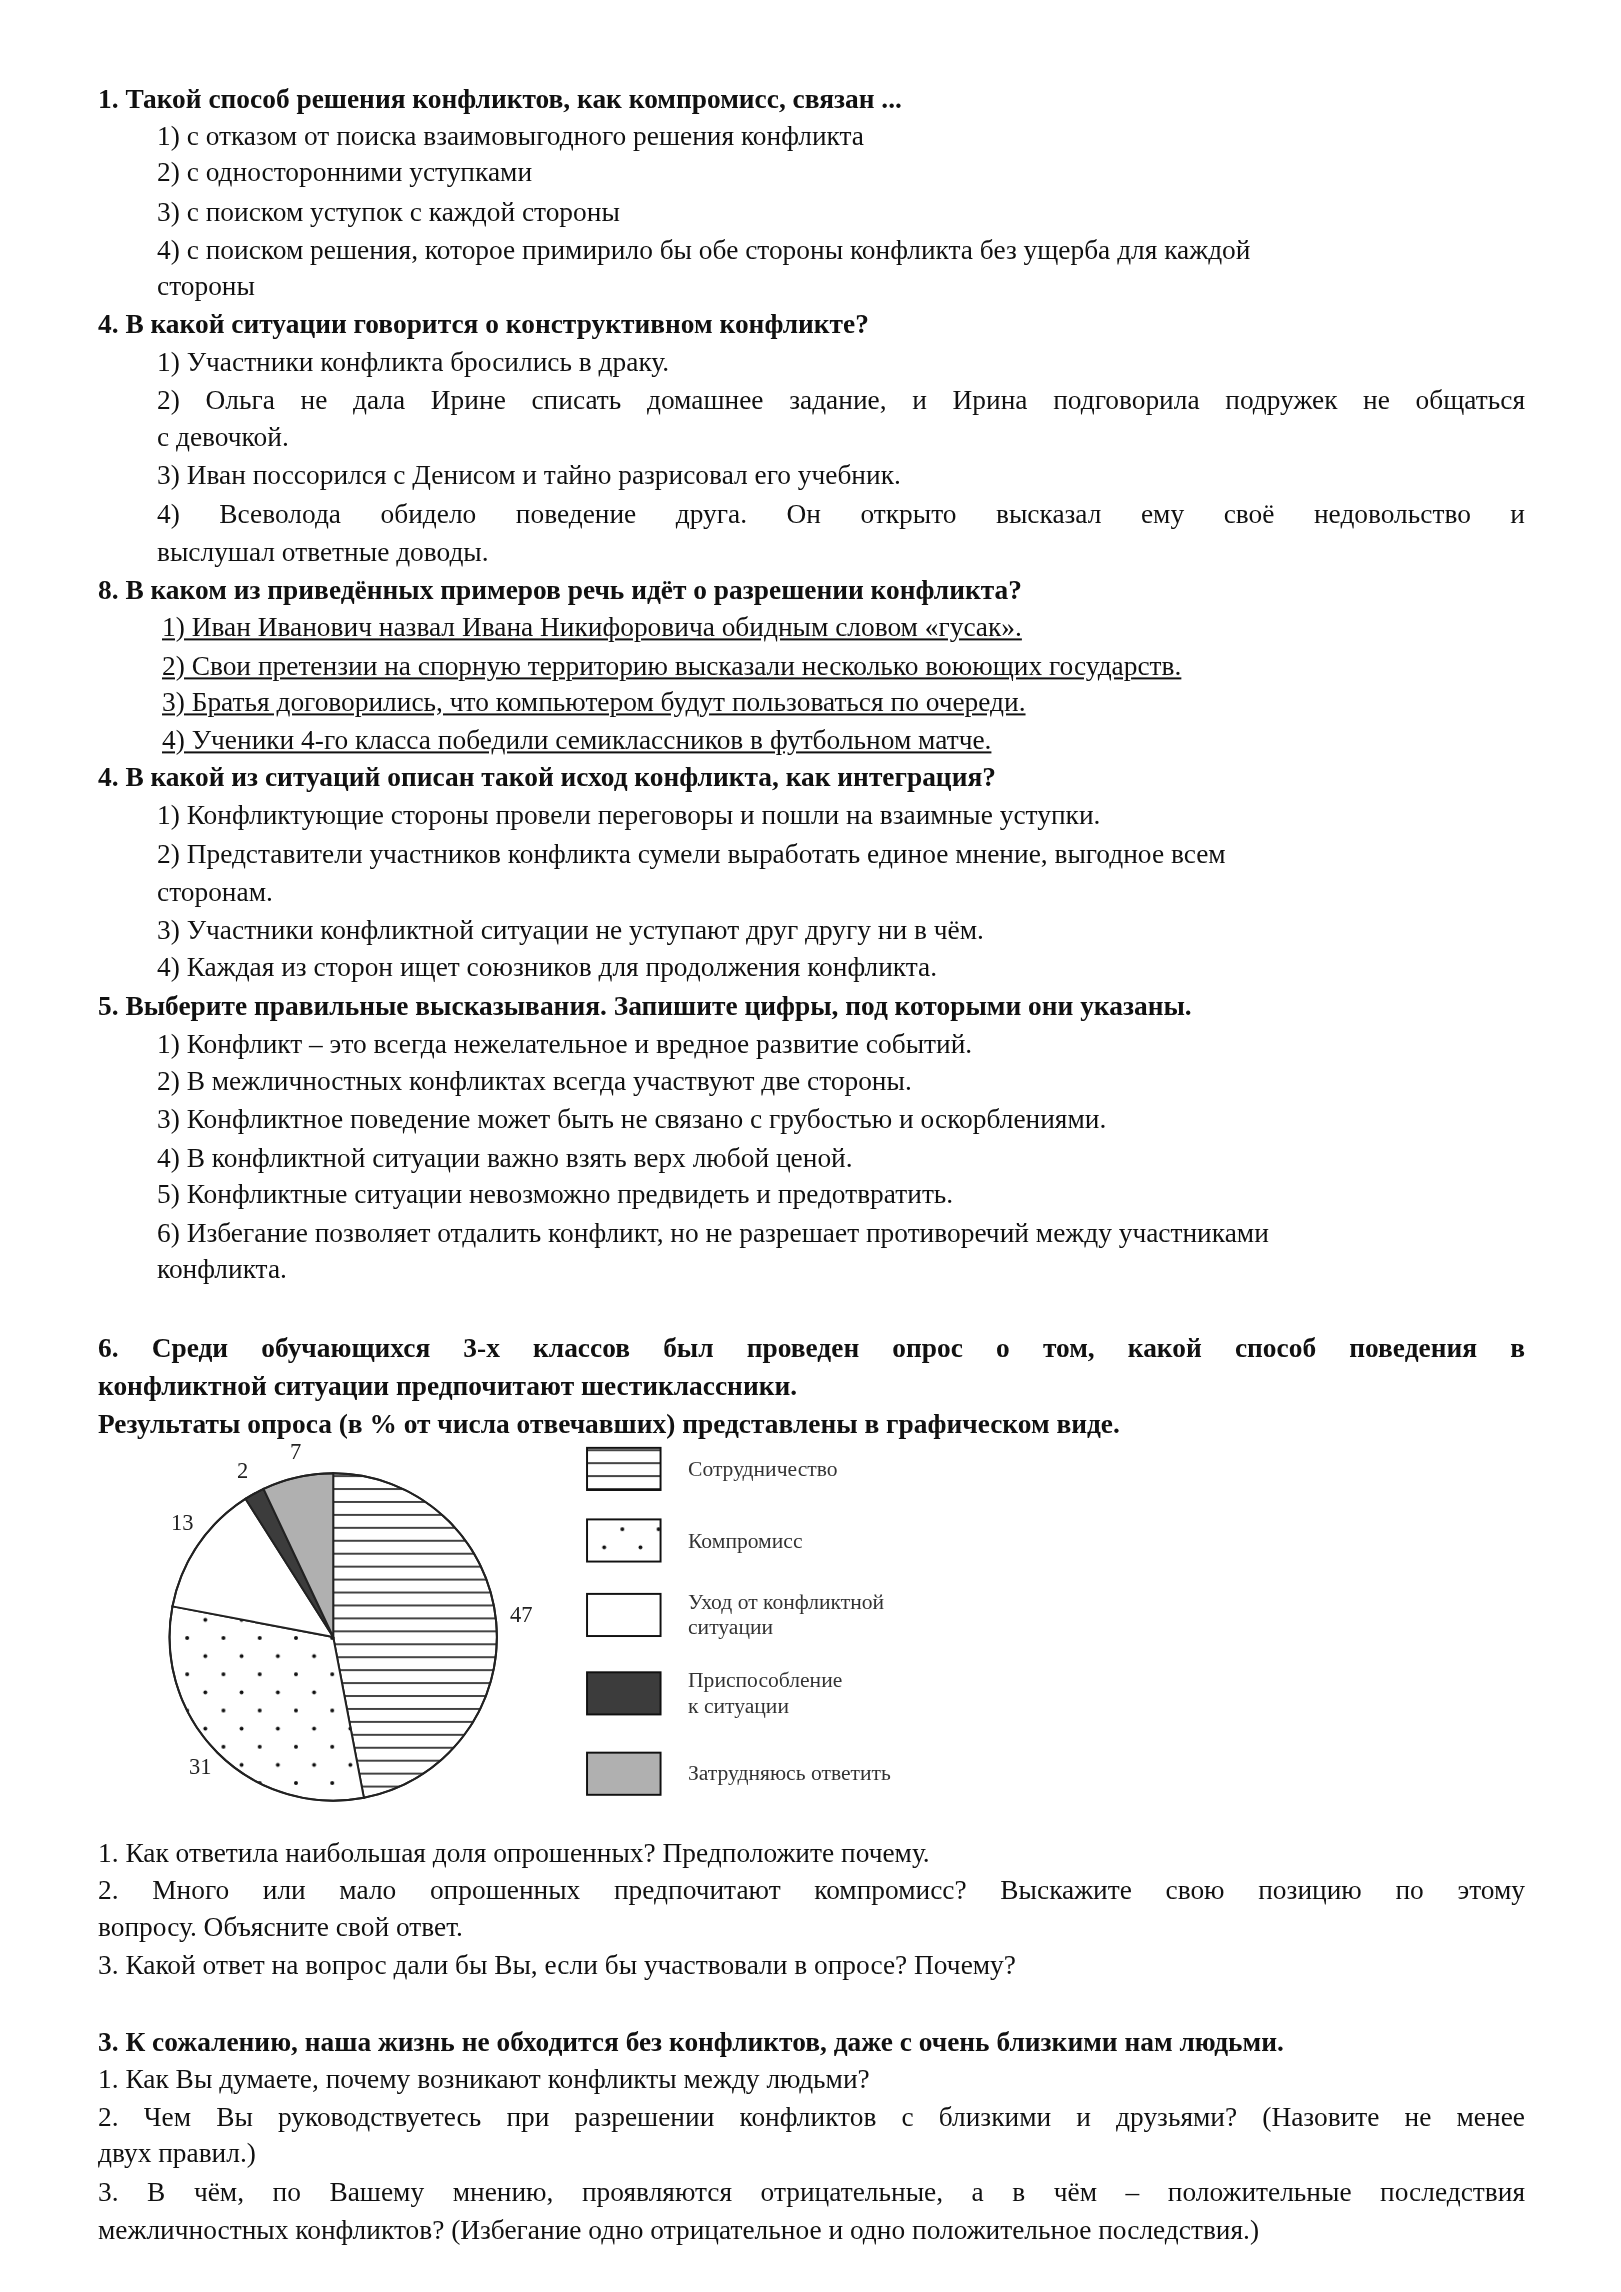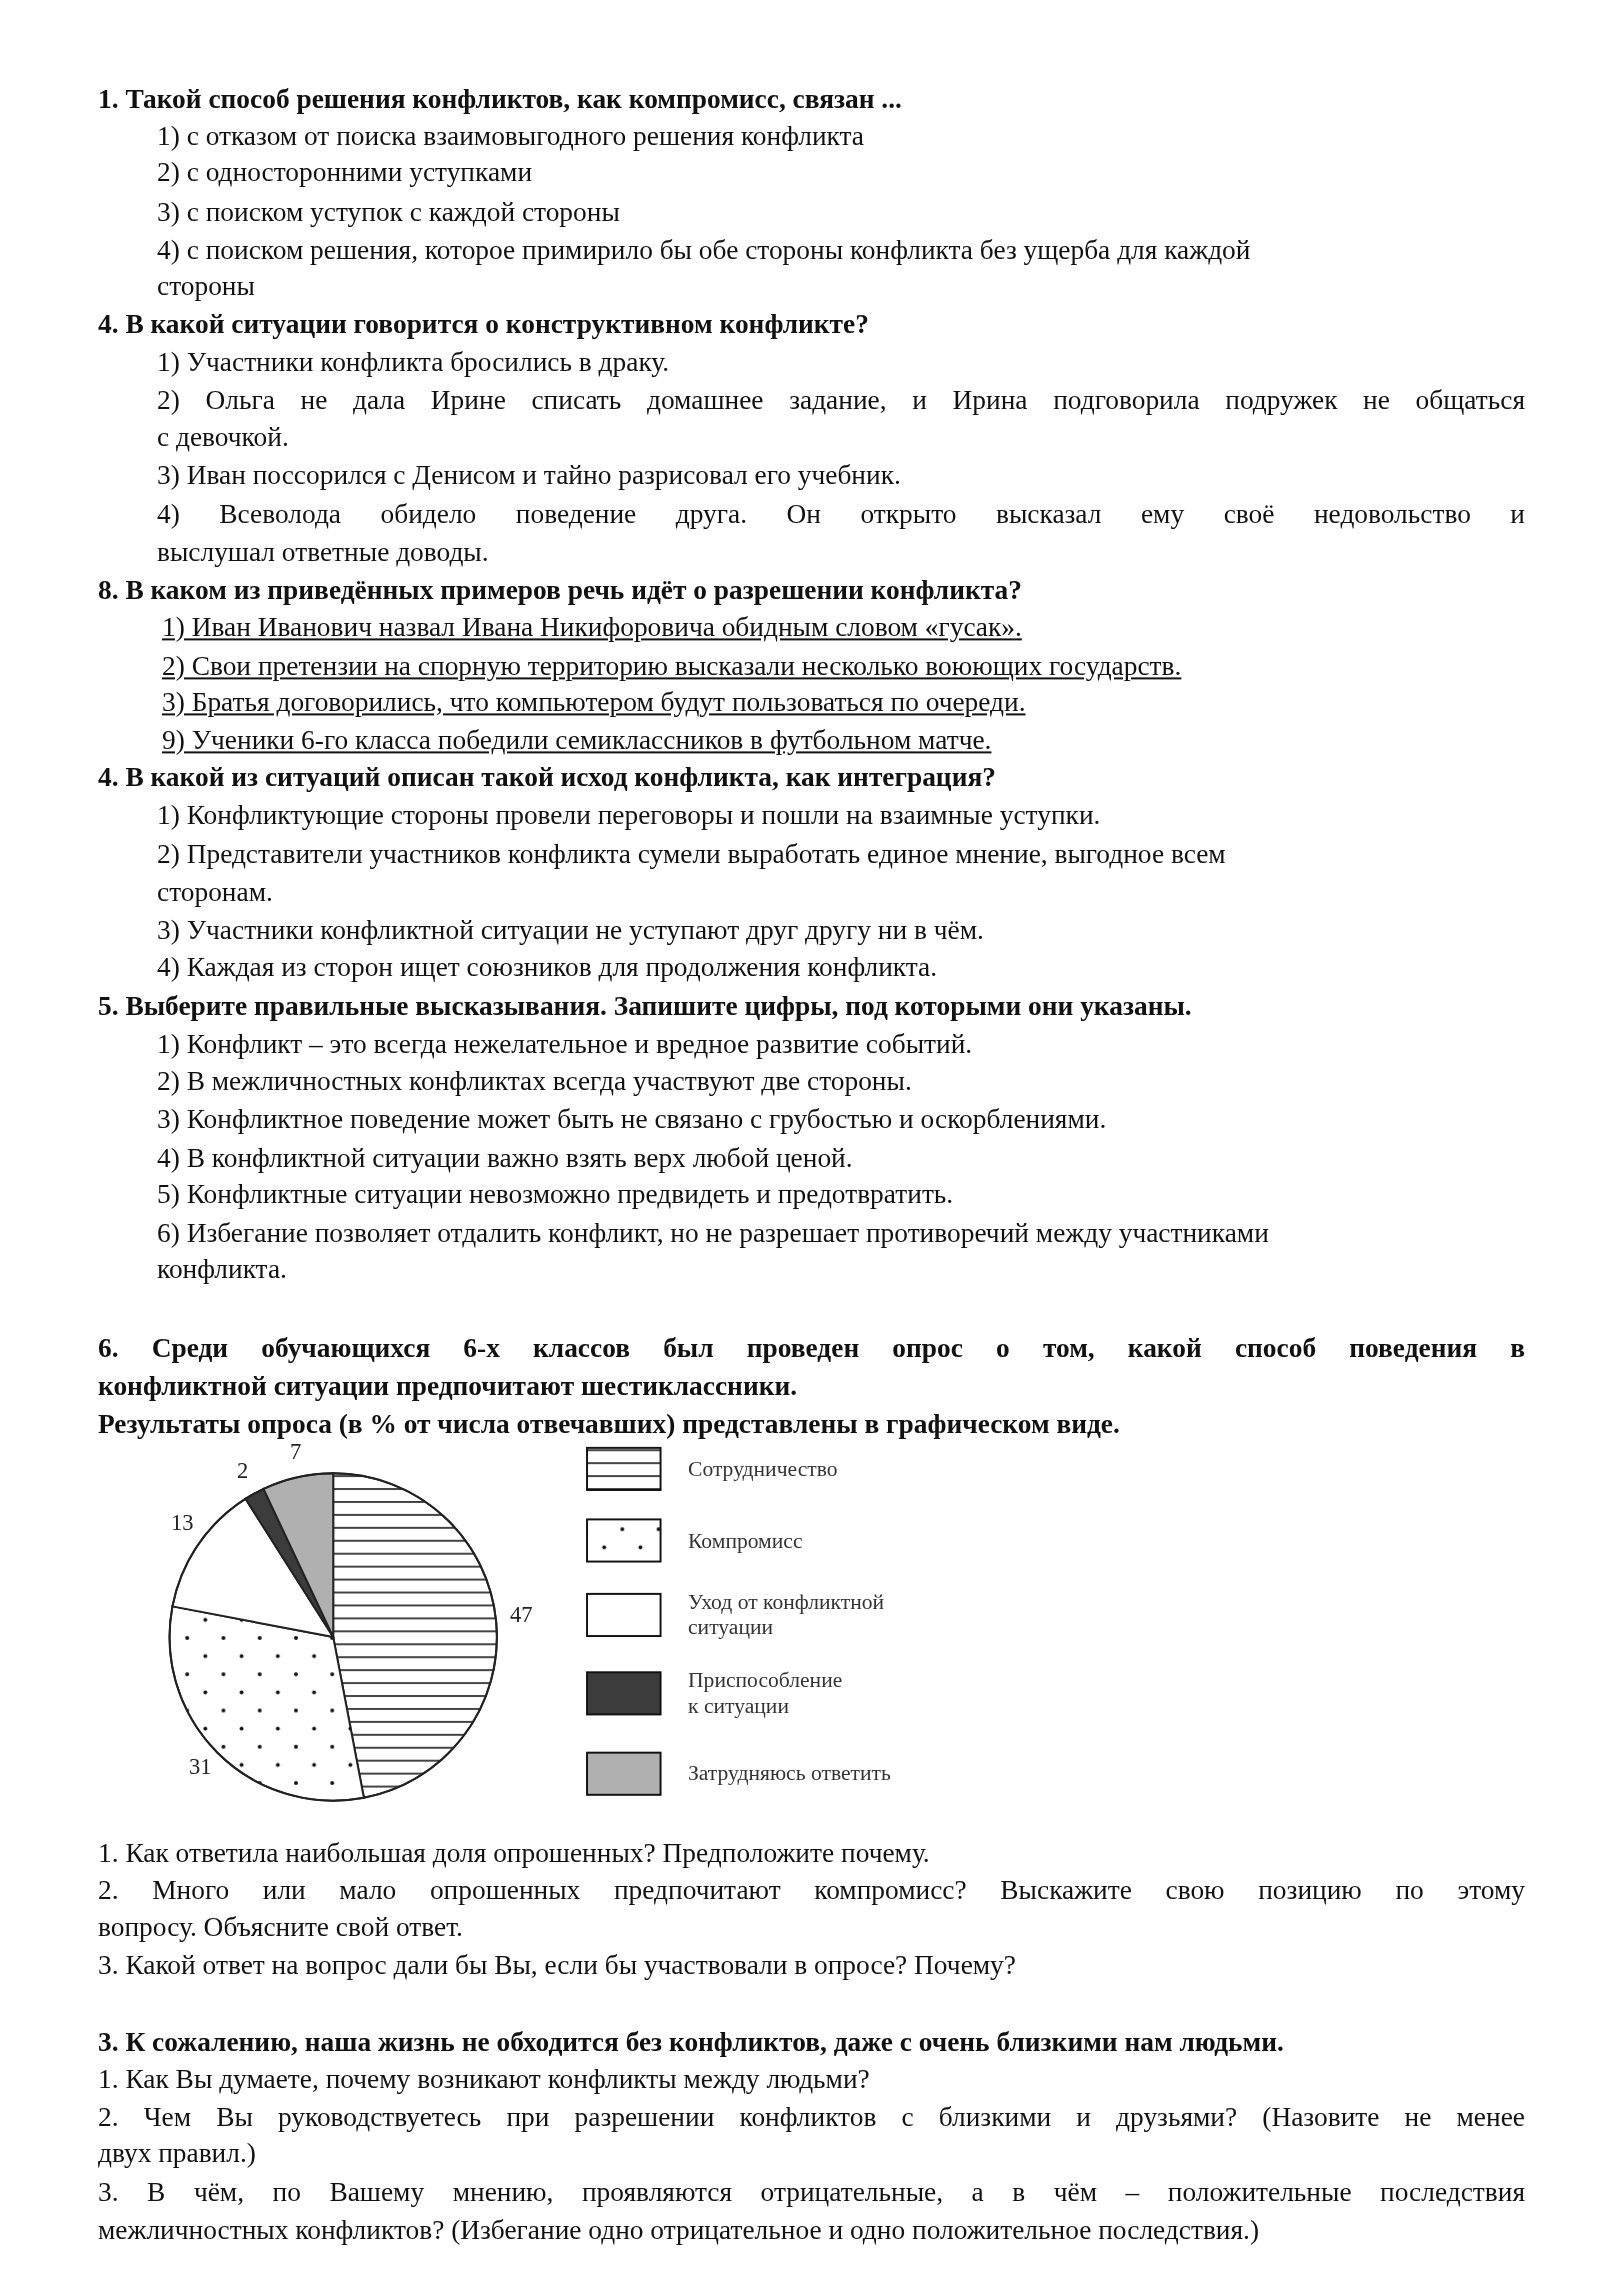--- a/index.html
+++ b/index.html
@@ -32,39 +32,39 @@
 <div class="ln i1 j" style="top:401px">2)  Ольга не дала Ирине списать домашнее задание, и Ирина подговорила подружек не общаться</div>
 <div class="ln i1" style="top:438px">с девочкой.</div>
 <div class="ln i1" style="top:476px">3)  Иван поссорился с Денисом и тайно разрисовал его учебник.</div>
 <div class="ln i1 j" style="top:515px">4) Всеволода обидело поведение друга. Он открыто высказал ему своё недовольство и</div>
 <div class="ln i1" style="top:553px">выслушал ответные доводы.</div>
 
 <div class="ln b" style="top:591px">8. В каком из приведённых примеров речь идёт о разрешении конфликта?</div>
 <div class="ln i3" style="top:628px">1)  Иван Иванович назвал Ивана Никифоровича обидным словом «гусак».</div>
 <div class="ln i3" style="top:667px">2)  Свои претензии на спорную территорию высказали несколько воюющих государств.</div>
 <div class="ln i3" style="top:703px">3)  Братья договорились, что компьютером будут пользоваться по очереди.</div>
-<div class="ln i3" style="top:741px">9)  Ученики 6-го класса победили семиклассников в футбольном матче.</div>
+<div class="ln i3" style="top:741px">4)  Ученики 4-го класса победили семиклассников в футбольном матче.</div>
 
 <div class="ln b" style="top:778px">4. В какой из ситуаций описан такой исход конфликта, как интеграция?</div>
 <div class="ln i1" style="top:816px">1) Конфликтующие стороны провели переговоры и пошли на взаимные уступки.</div>
 <div class="ln i1" style="top:855px">2) Представители участников конфликта сумели выработать единое мнение, выгодное всем</div>
 <div class="ln i1" style="top:893px">сторонам.</div>
 <div class="ln i1" style="top:931px">3) Участники конфликтной ситуации не уступают друг другу ни в чём.</div>
 <div class="ln i1" style="top:968px">4) Каждая из сторон ищет союзников для продолжения конфликта.</div>
 
 <div class="ln b" style="top:1007px">5. Выберите правильные высказывания. Запишите цифры, под которыми они указаны.</div>
 <div class="ln i1" style="top:1045px">1) Конфликт – это всегда нежелательное и вредное развитие событий.</div>
 <div class="ln i1" style="top:1082px">2) В межличностных конфликтах всегда участвуют две стороны.</div>
 <div class="ln i1" style="top:1120px">3) Конфликтное поведение может быть не связано с грубостью и оскорблениями.</div>
 <div class="ln i1" style="top:1159px">4) В конфликтной ситуации важно взять верх любой ценой.</div>
 <div class="ln i1" style="top:1195px">5) Конфликтные ситуации невозможно предвидеть и предотвратить.</div>
 <div class="ln i1" style="top:1234px">6) Избегание позволяет отдалить конфликт, но не разрешает противоречий между участниками</div>
 <div class="ln i1" style="top:1270px">конфликта.</div>
 
-<div class="ln b j" style="top:1349px">6. Среди обучающихся 6-х классов был проведен опрос о том, какой способ поведения в</div>
+<div class="ln b j" style="top:1349px">6. Среди обучающихся 3-х классов был проведен опрос о том, какой способ поведения в</div>
 <div class="ln b" style="top:1387px">конфликтной ситуации предпочитают шестиклассники.</div>
 <div class="ln b" style="top:1425px">Результаты опроса (в % от числа отвечавших) представлены в графическом виде.</div>
 
 <div class="chart">
   <svg width="1621" height="2293" viewBox="0 0 1654 2339">
     <defs>
       <pattern id="stripes" patternUnits="userSpaceOnUse" width="12" height="13.2">
         <rect width="12" height="13.2" fill="#ffffff"></rect>
         <line x1="0" y1="1" x2="12" y2="1" stroke="#111" stroke-width="1.6"></line>
       </pattern>

